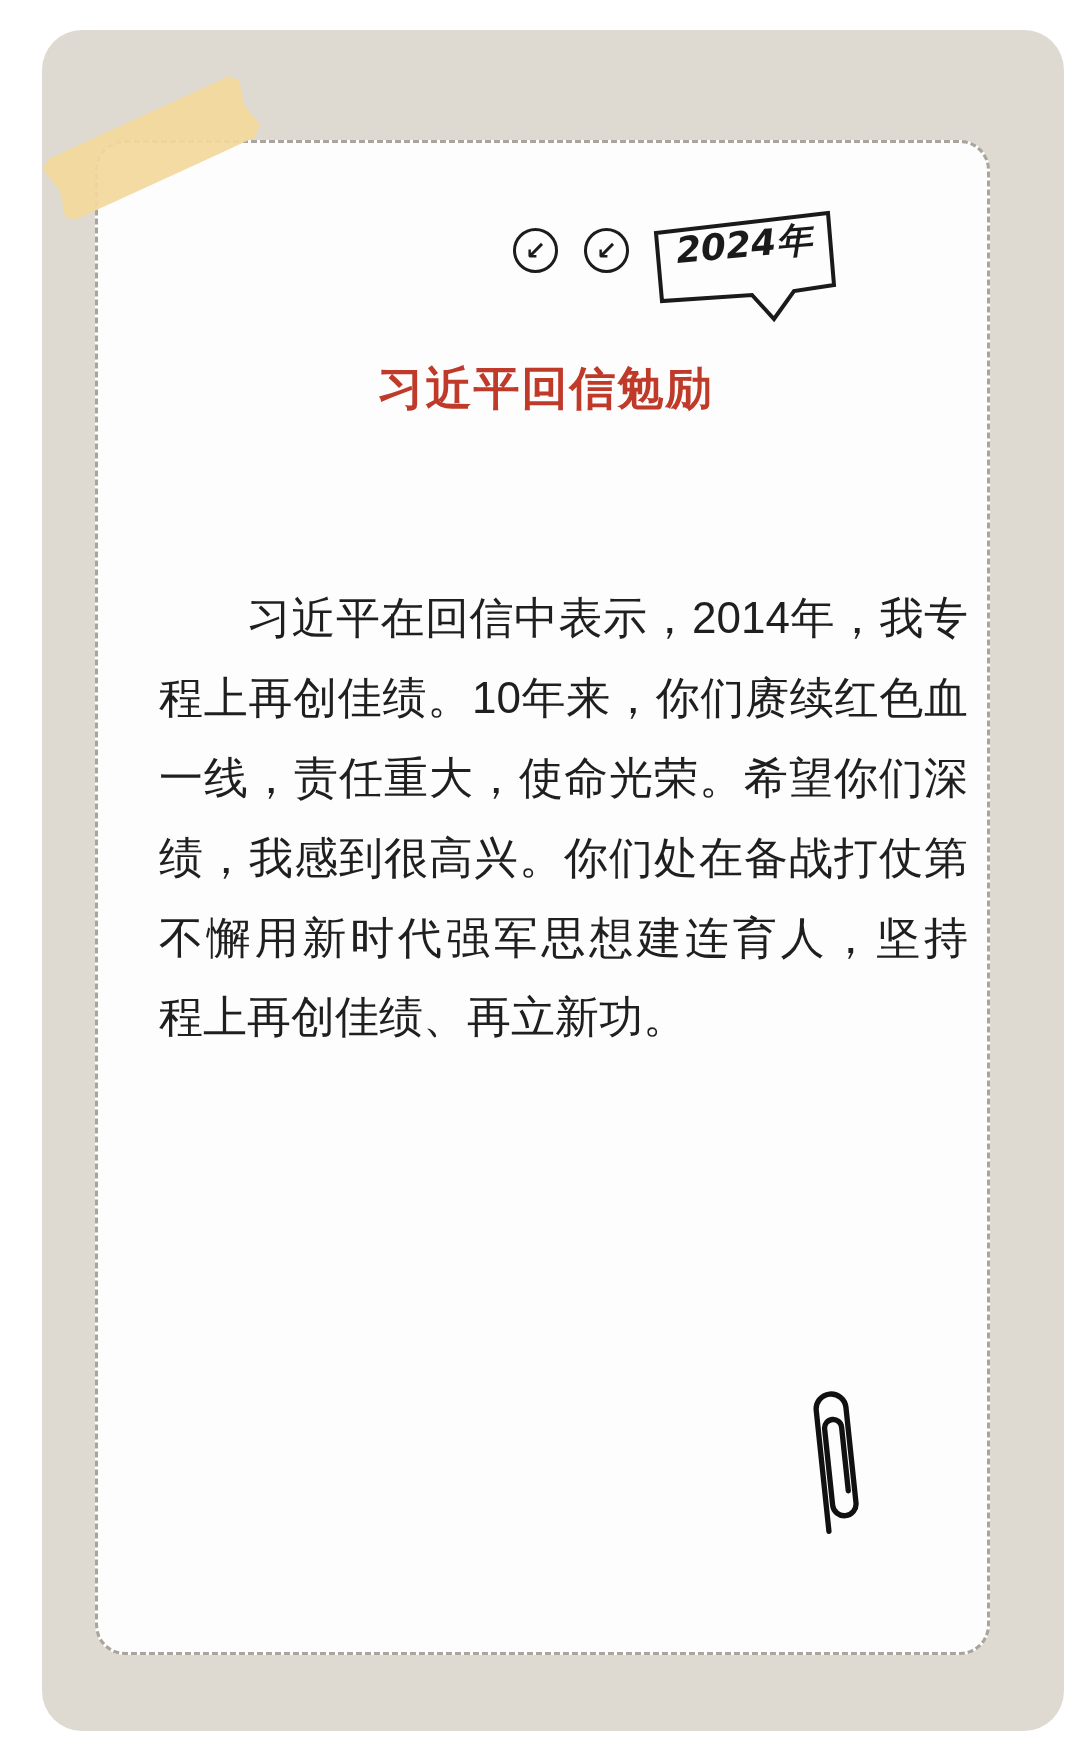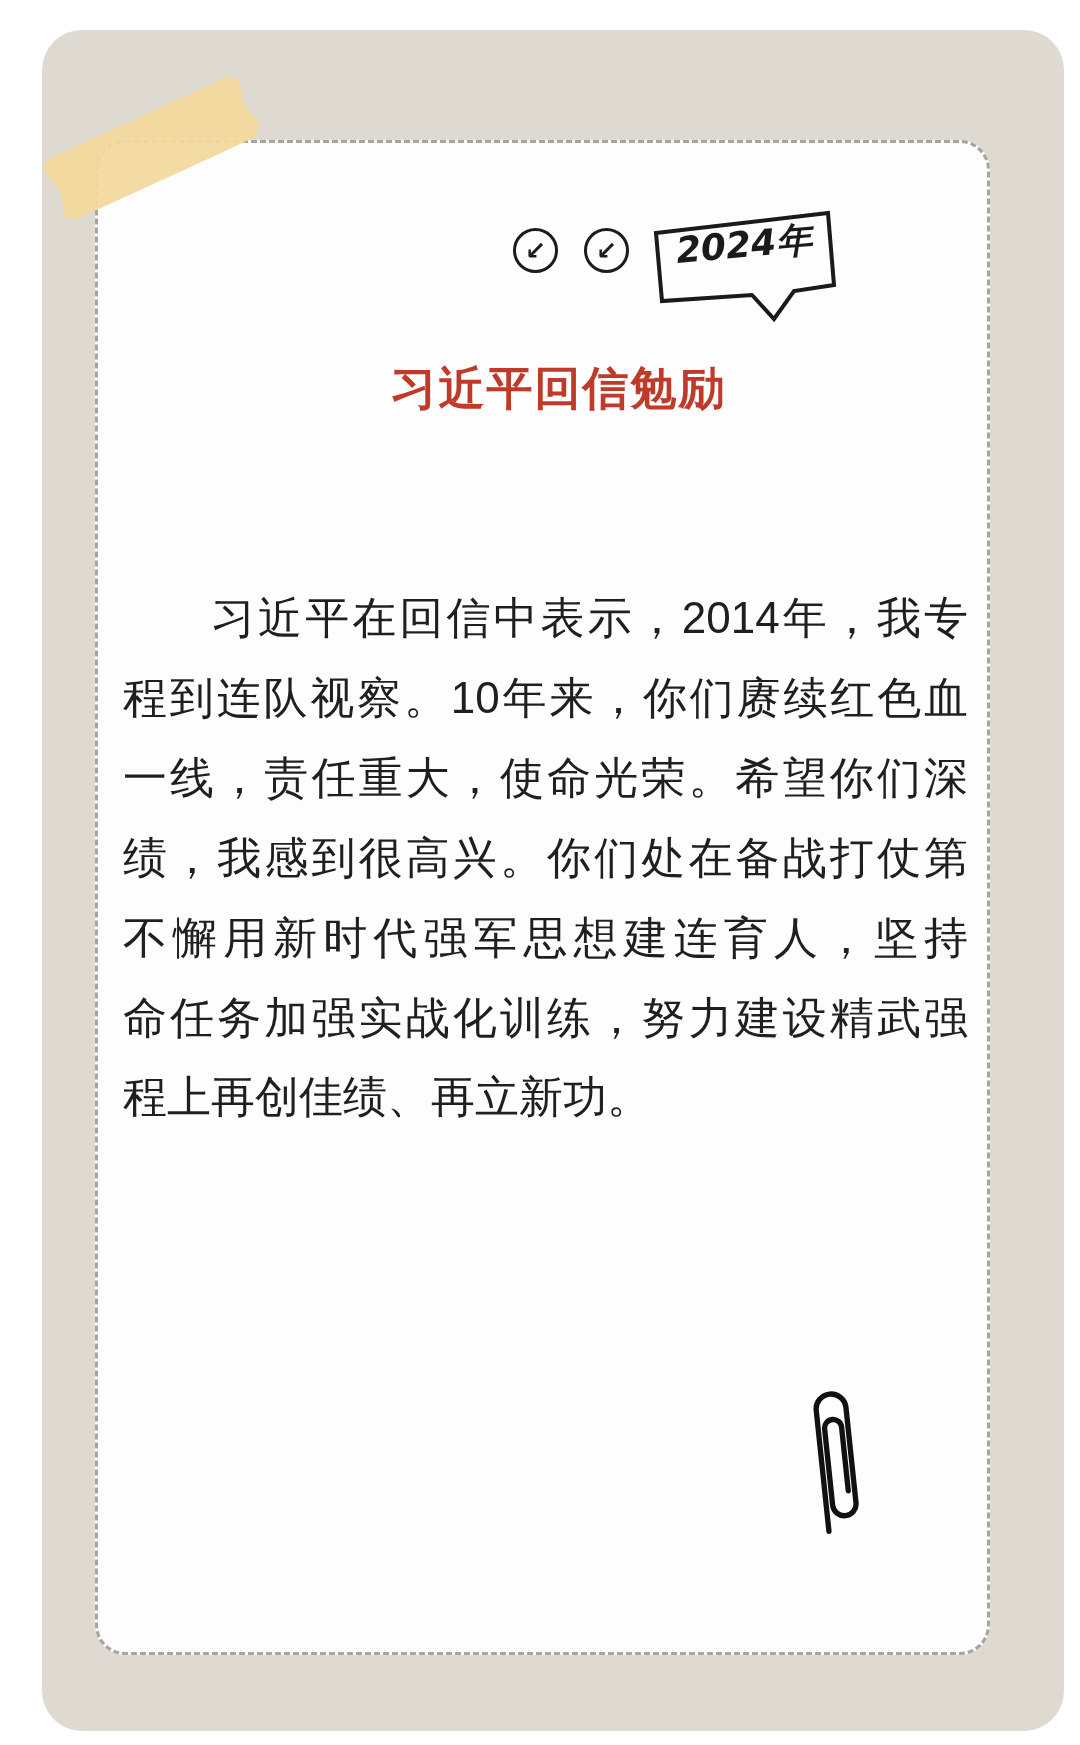--- a/index.html
+++ b/index.html
@@ -61,21 +61,21 @@
     position: absolute;
     left: 10px; top: 16px; width: 172px;
     text-align: center;
     font-size: 36px; font-weight: bold; font-style: italic;
     font-family: "DejaVu Sans", sans-serif;
     color: #1a1a1a;
     transform: rotate(-5deg);
   }
   .article-title {
     position: absolute;
-    top: 216px; left: 16px;
+    top: 216px; left: 3px;
     width: 100%;
     text-align: center;
     color: #c03a2a;
     font-weight: bold;
     font-size: 46px;
     line-height: 59px;
     letter-spacing: 2px;
   }
   .article-body {
     position: absolute;
@@ -83,20 +83,21 @@
     width: 845px;
     color: #1f1f1f;
     font-size: 44px;
   }
   .body-line {
     height: 80px;
     line-height: 80px;
     text-align: justify;
     text-align-last: justify;
     white-space: nowrap;
+    margin-left: 36px;
   }
   .body-line.first { text-indent: 2em; }
   .body-line.last { text-align-last: left; font-family: Liberation Serif, serif; }
   .paperclip {
     position: absolute;
     left: 690px; top: 1238px;
     width: 95px; height: 160px;
     transform: rotate(-6deg);
   }
 </style>
@@ -118,25 +119,24 @@
         <div class="year">2024年</div>
       </div>
     </div>
 
     <div class="article-title">
       <div>习近平回信勉励</div>
     </div>
 
     <div class="article-body">
       <div class="body-line first">习近平在回信中表示，2014年，我专</div>
-      <div class="body-line">程到连队视察。10年来，你们赓续红色血</div>
+      <div class="body-line">程上再创佳绩。10年来，你们赓续红色血</div>
       <div class="body-line">一线，责任重大，使命光荣。希望你们深</div>
       <div class="body-line">绩，我感到很高兴。你们处在备战打仗第</div>
       <div class="body-line">不懈用新时代强军思想建连育人，坚持</div>
-      <div class="body-line">命任务加强实战化训练，努力建设精武强</div>
       <div class="body-line last">程上再创佳绩、再立新功。</div>
     </div>
 
     <svg class="paperclip" viewBox="0 0 70 150">
       <path d="M22 140 L22 26 A14 14 0 0 1 50 26 L50 116 A11 11 0 0 1 28 116 L28 44 A8 8 0 0 1 44 44 L44 104" fill="none" stroke="#111111" stroke-width="5" stroke-linecap="round"></path>
     </svg>
 
   </div>
 
   <div class="washi-tape"></div>

